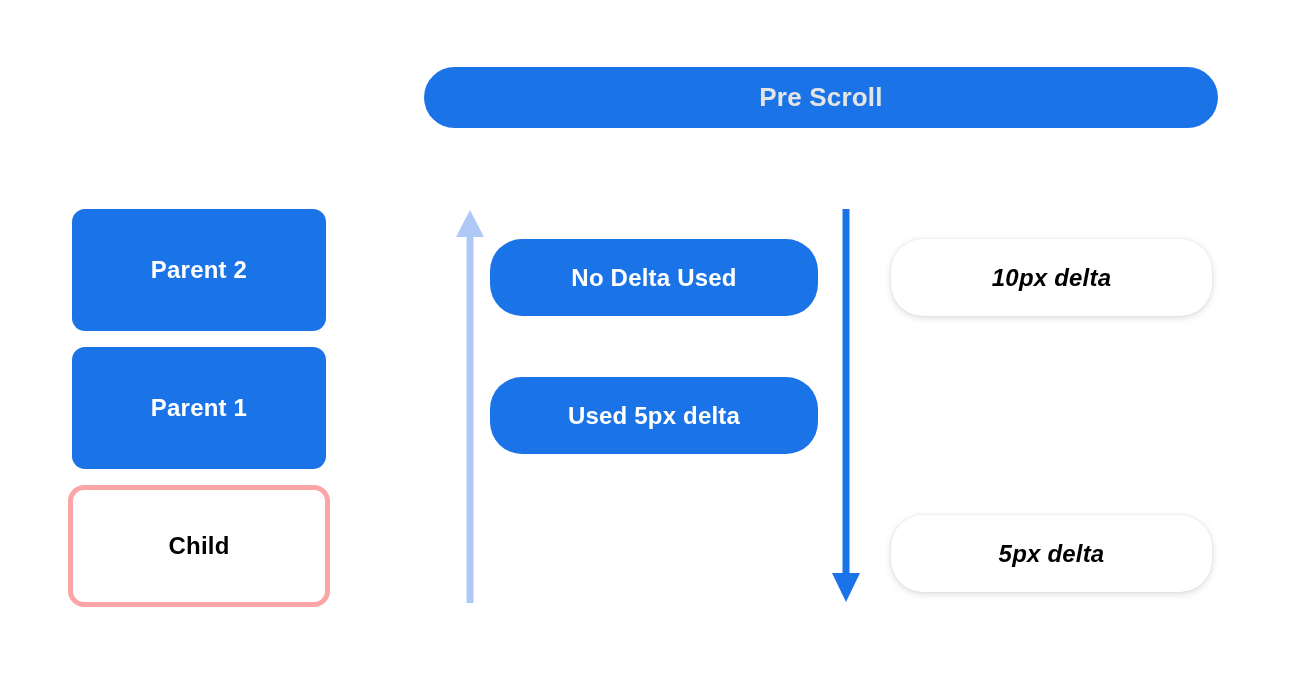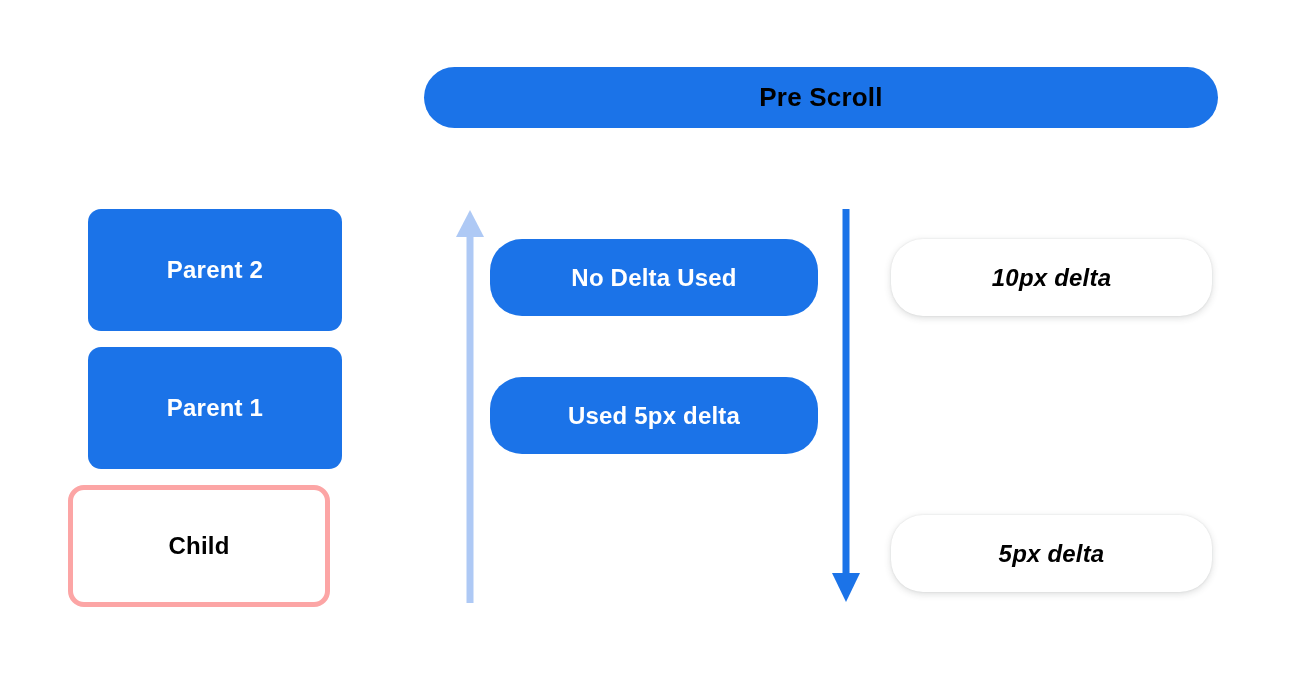--- a/index.html
+++ b/index.html
@@ -26,21 +26,21 @@
     top: 67px;
     width: 794px;
     height: 61px;
     background: #1b73e8;
     border-radius: 31px;
     display: flex;
     align-items: center;
     justify-content: center;
   }
   .header-bar .label {
-    color: #000000;
+    color: #e5e5e5;
     font-size: 26px;
     font-weight: bold;
     letter-spacing: 0.2px;
   }
 
   
   .node-box {
     position: absolute;
     left: 72px;
     width: 254px;
@@ -50,21 +50,20 @@
     border-radius: 13px;
     box-sizing: border-box;
   }
   .node-box .label {
     font-size: 24px;
     font-weight: bold;
     letter-spacing: 0.2px;
   }
   .node-box.filled {
     background: #1b73e8;
-    margin-left: 16px;
   }
   .node-box.filled .label {
     color: #ffffff;
   }
   .node-box.outlined {
     left: 68px;
     width: 262px;
     background: #ffffff;
     border: 5px solid #fca5a5;
     border-radius: 16px;

